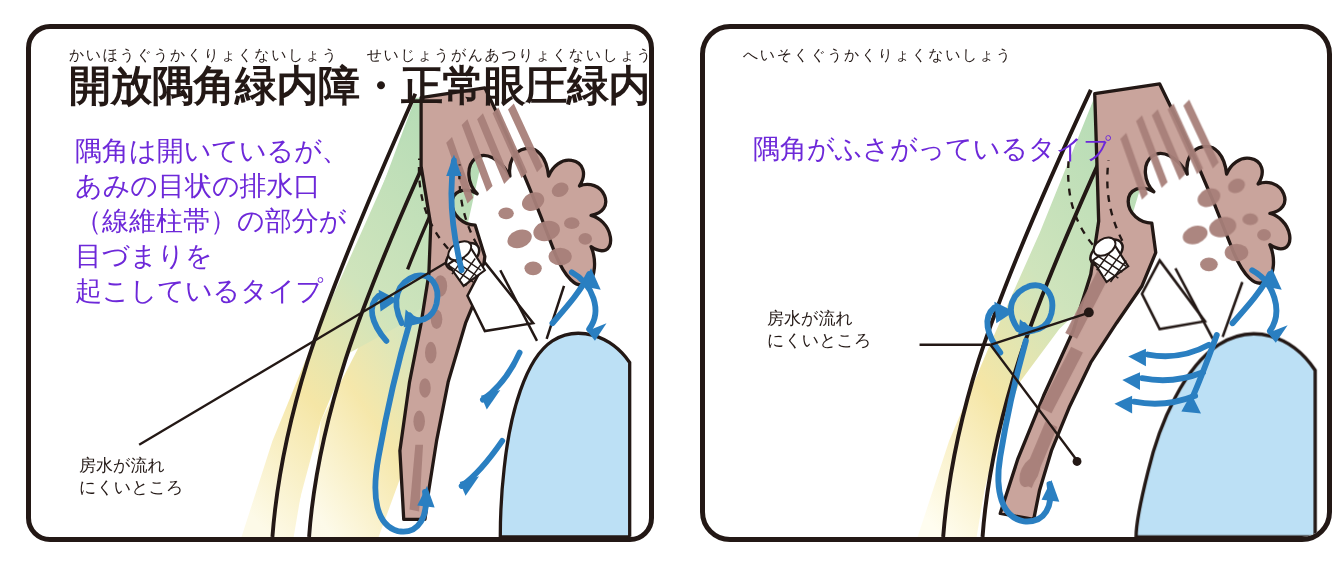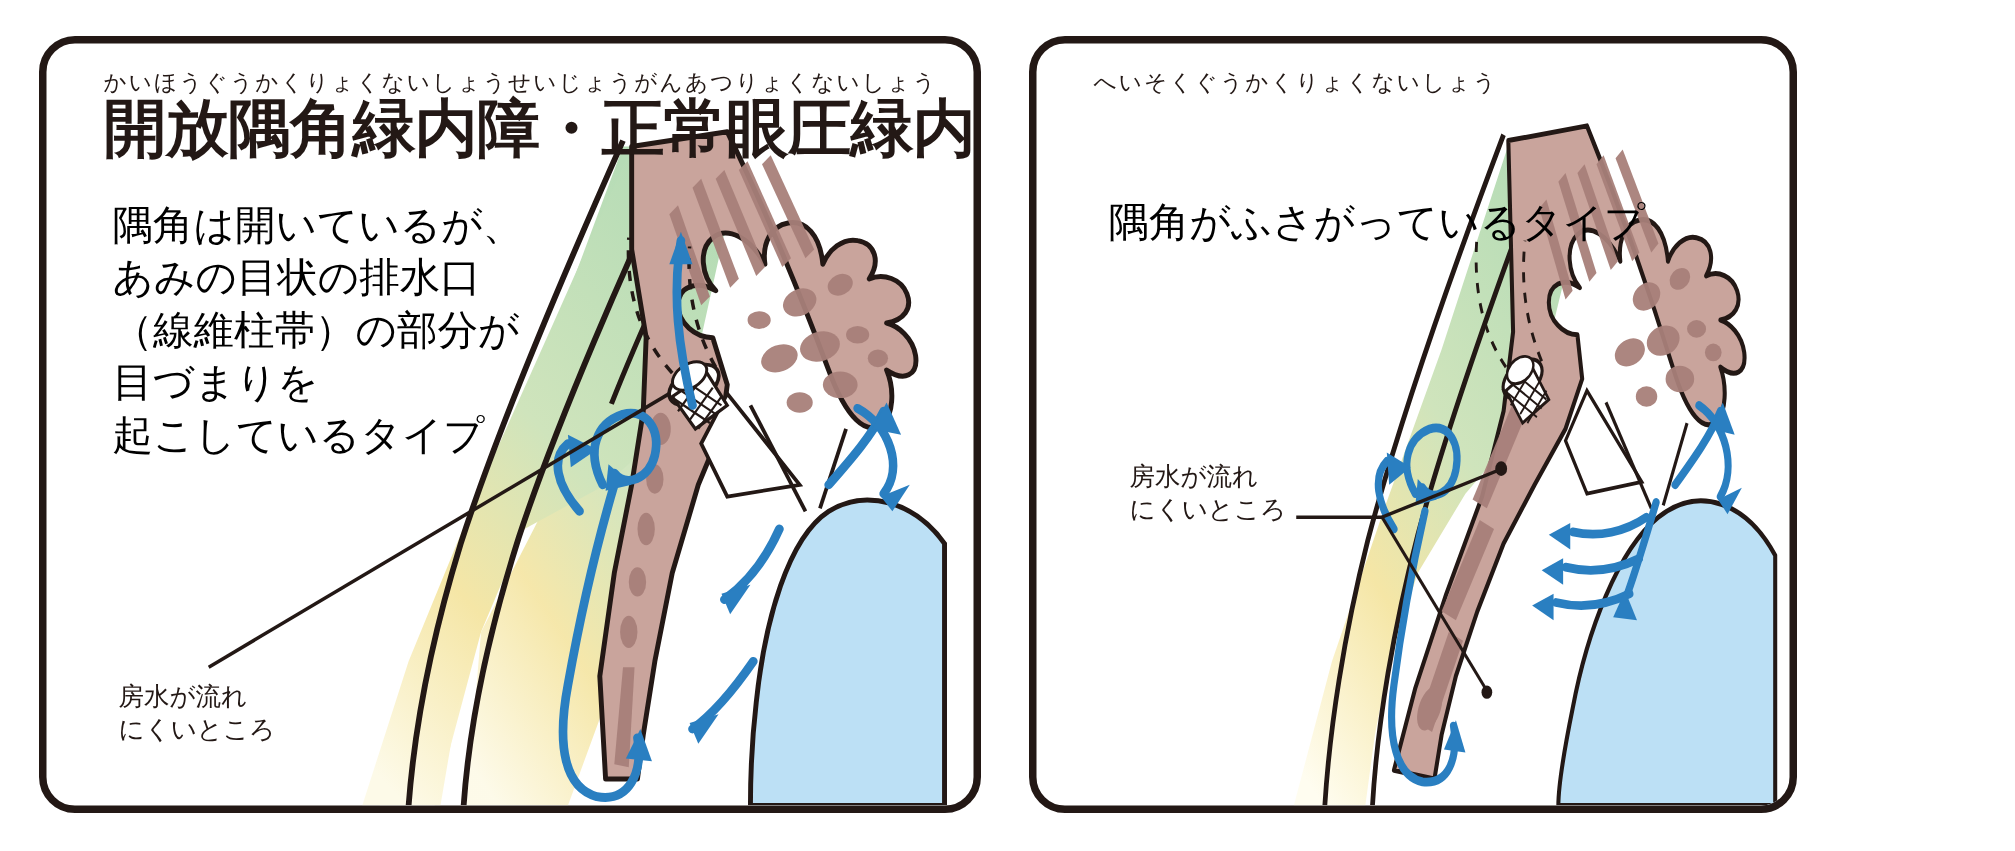--- a/index.html
+++ b/index.html
@@ -22,21 +22,21 @@
     position: absolute;
     top: 24px;
     height: 518px;
     background: #ffffff;
     border: 5px solid #231815;
     border-radius: 24px;
     box-sizing: border-box;
     overflow: hidden;
   }
   .panel-left  { left: 26px;  width: 628px; }
-  .panel-right { left: 686px; width: 512px; }
+  .panel-right { left: 700px; width: 632px; border-radius: 30px; }
 
   .panel-art {
     position: absolute;
     inset: 0;
     pointer-events: none;
   }
   .panel-art svg { display: block; width: 100%; height: 100%; }
 
   .text-layer {
     position: absolute;
@@ -55,34 +55,34 @@
     height: 20px;
     margin-bottom: 1px;
   }
   .furigana {
     font-size: 15px;
     letter-spacing: 1.5px;
     color: #231815;
     line-height: 1;
     font-weight: 500;
   }
-  .furigana.second { }
+  .furigana.second { margin-left: 28px; }
   .title-main {
     font-size: 42px;
     font-weight: 700;
     color: #231815;
     line-height: 1.04;
     letter-spacing: -0.5px;
   }
 
   .subtitle {
     position: absolute;
     font-size: 27px;
     line-height: 1.30;
-    color: #000000;
+    color: #6d28d9;
     white-space: pre-line;
     letter-spacing: 0px;
   }
   .subtitle-left  { left: 44px; top: 104px; }
   .subtitle-right { left: 48px; top: 102px; }
 
   .callout {
     position: absolute;
     font-size: 17px;
     line-height: 1.32;

